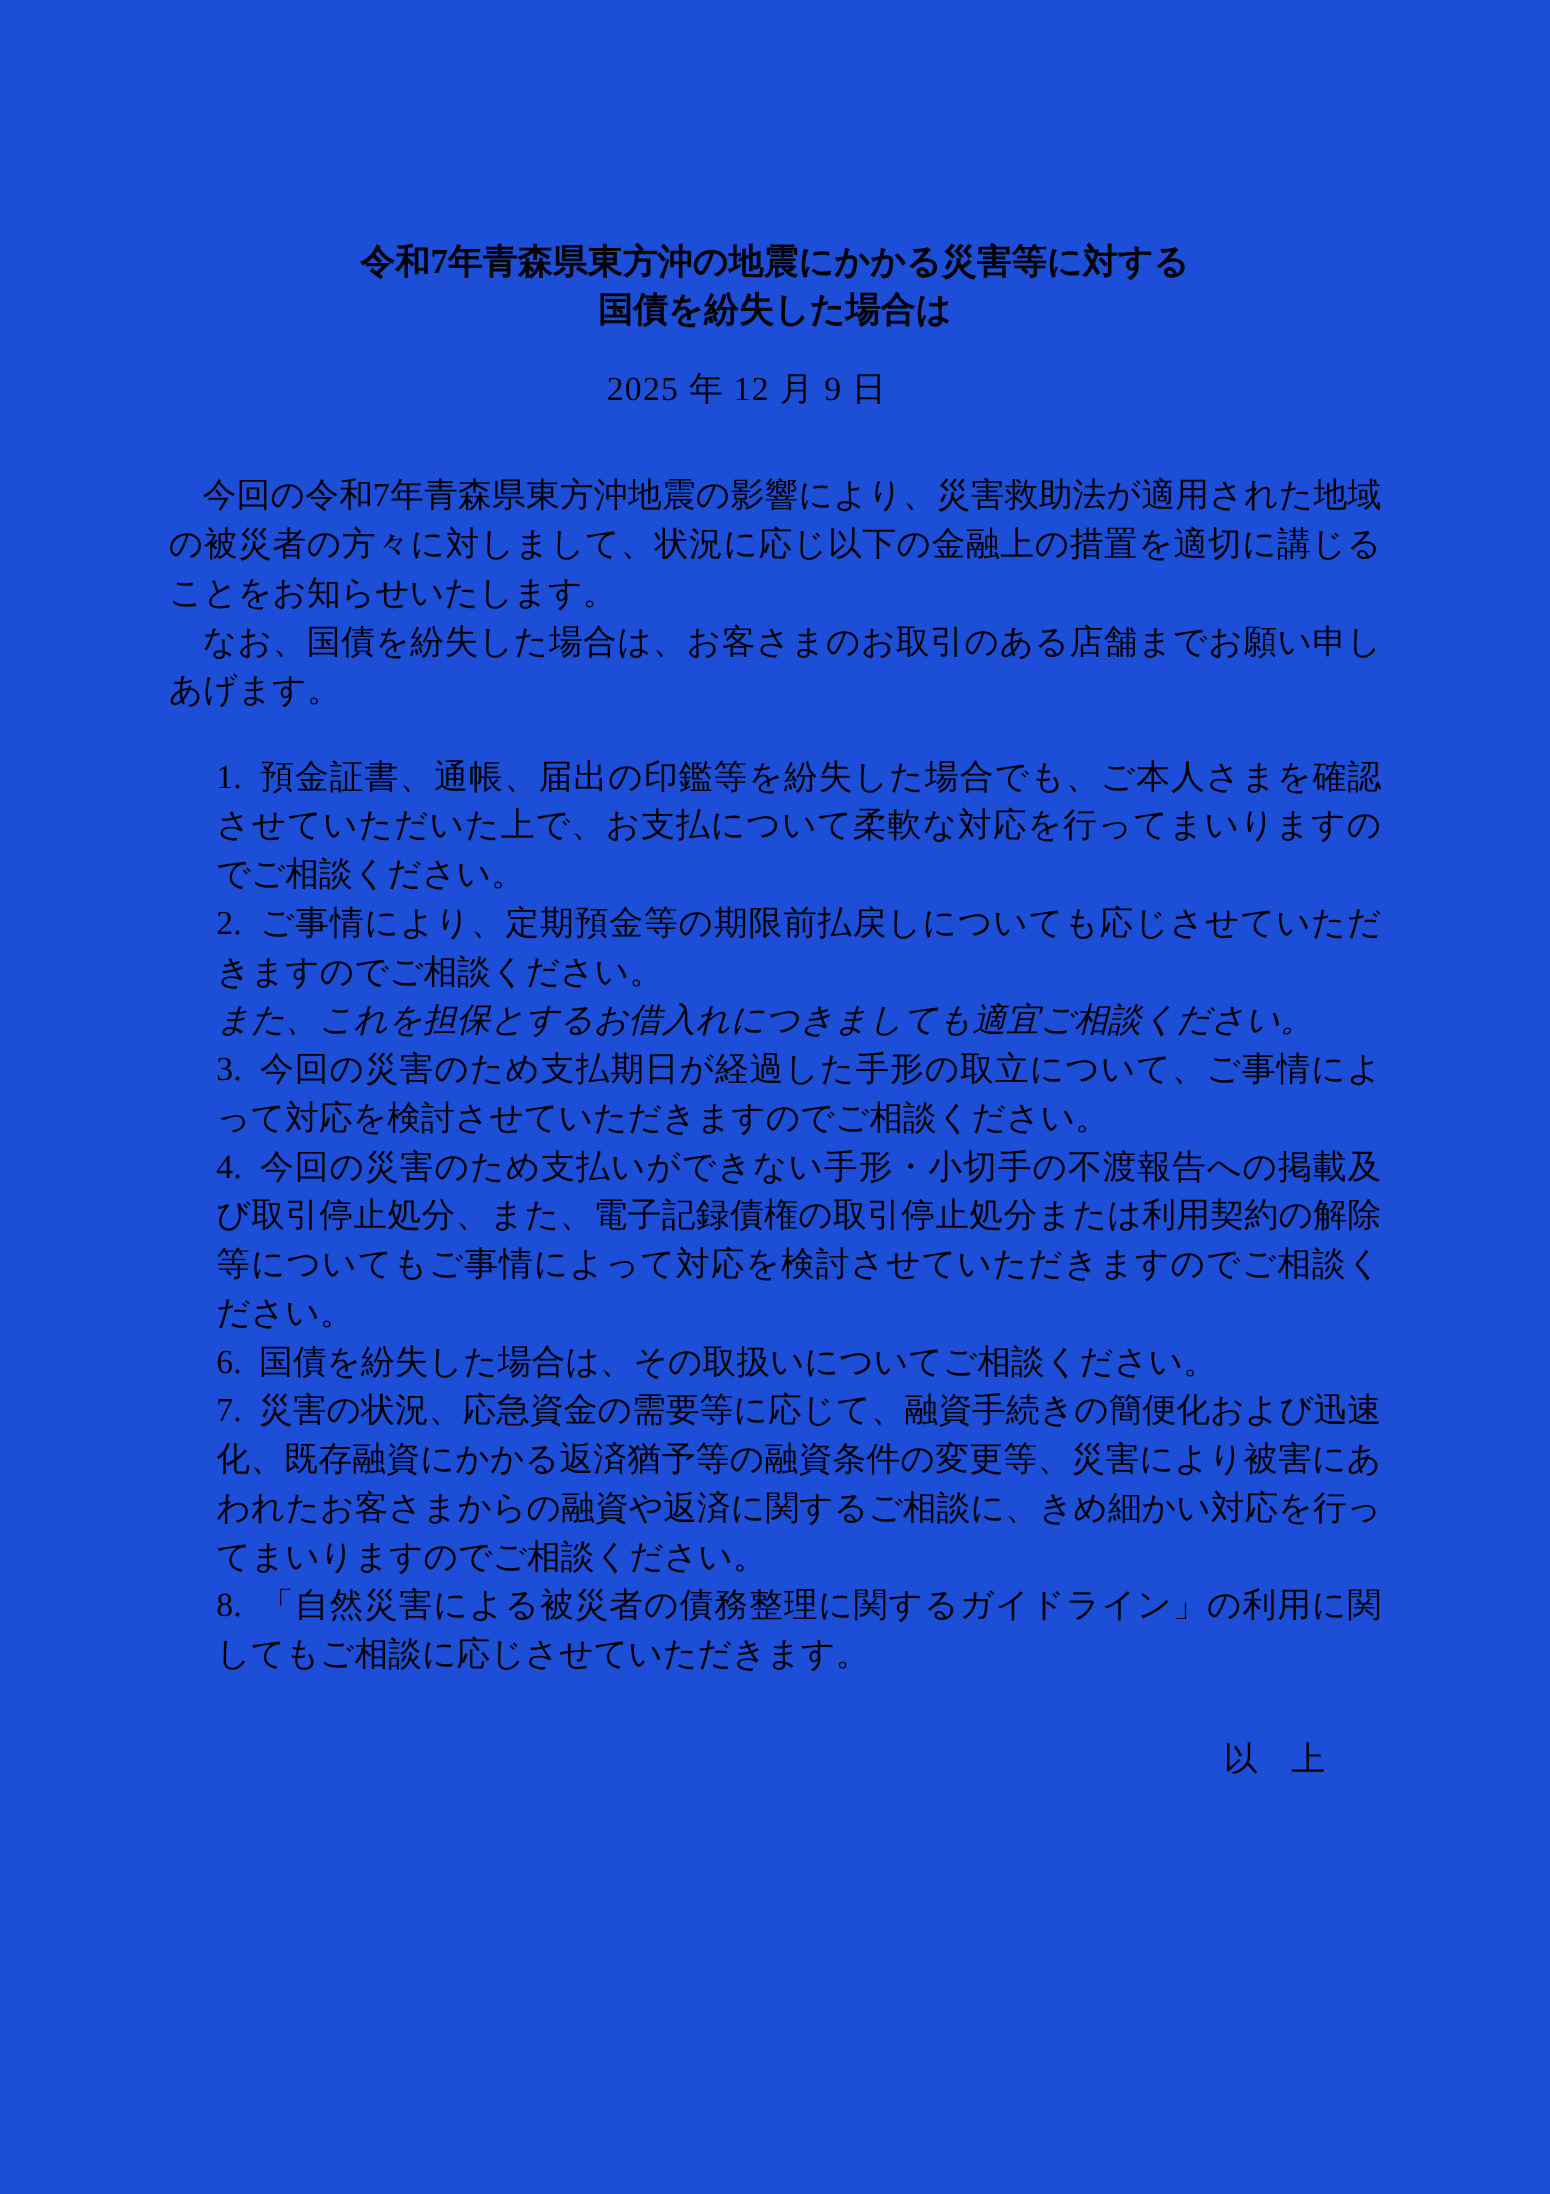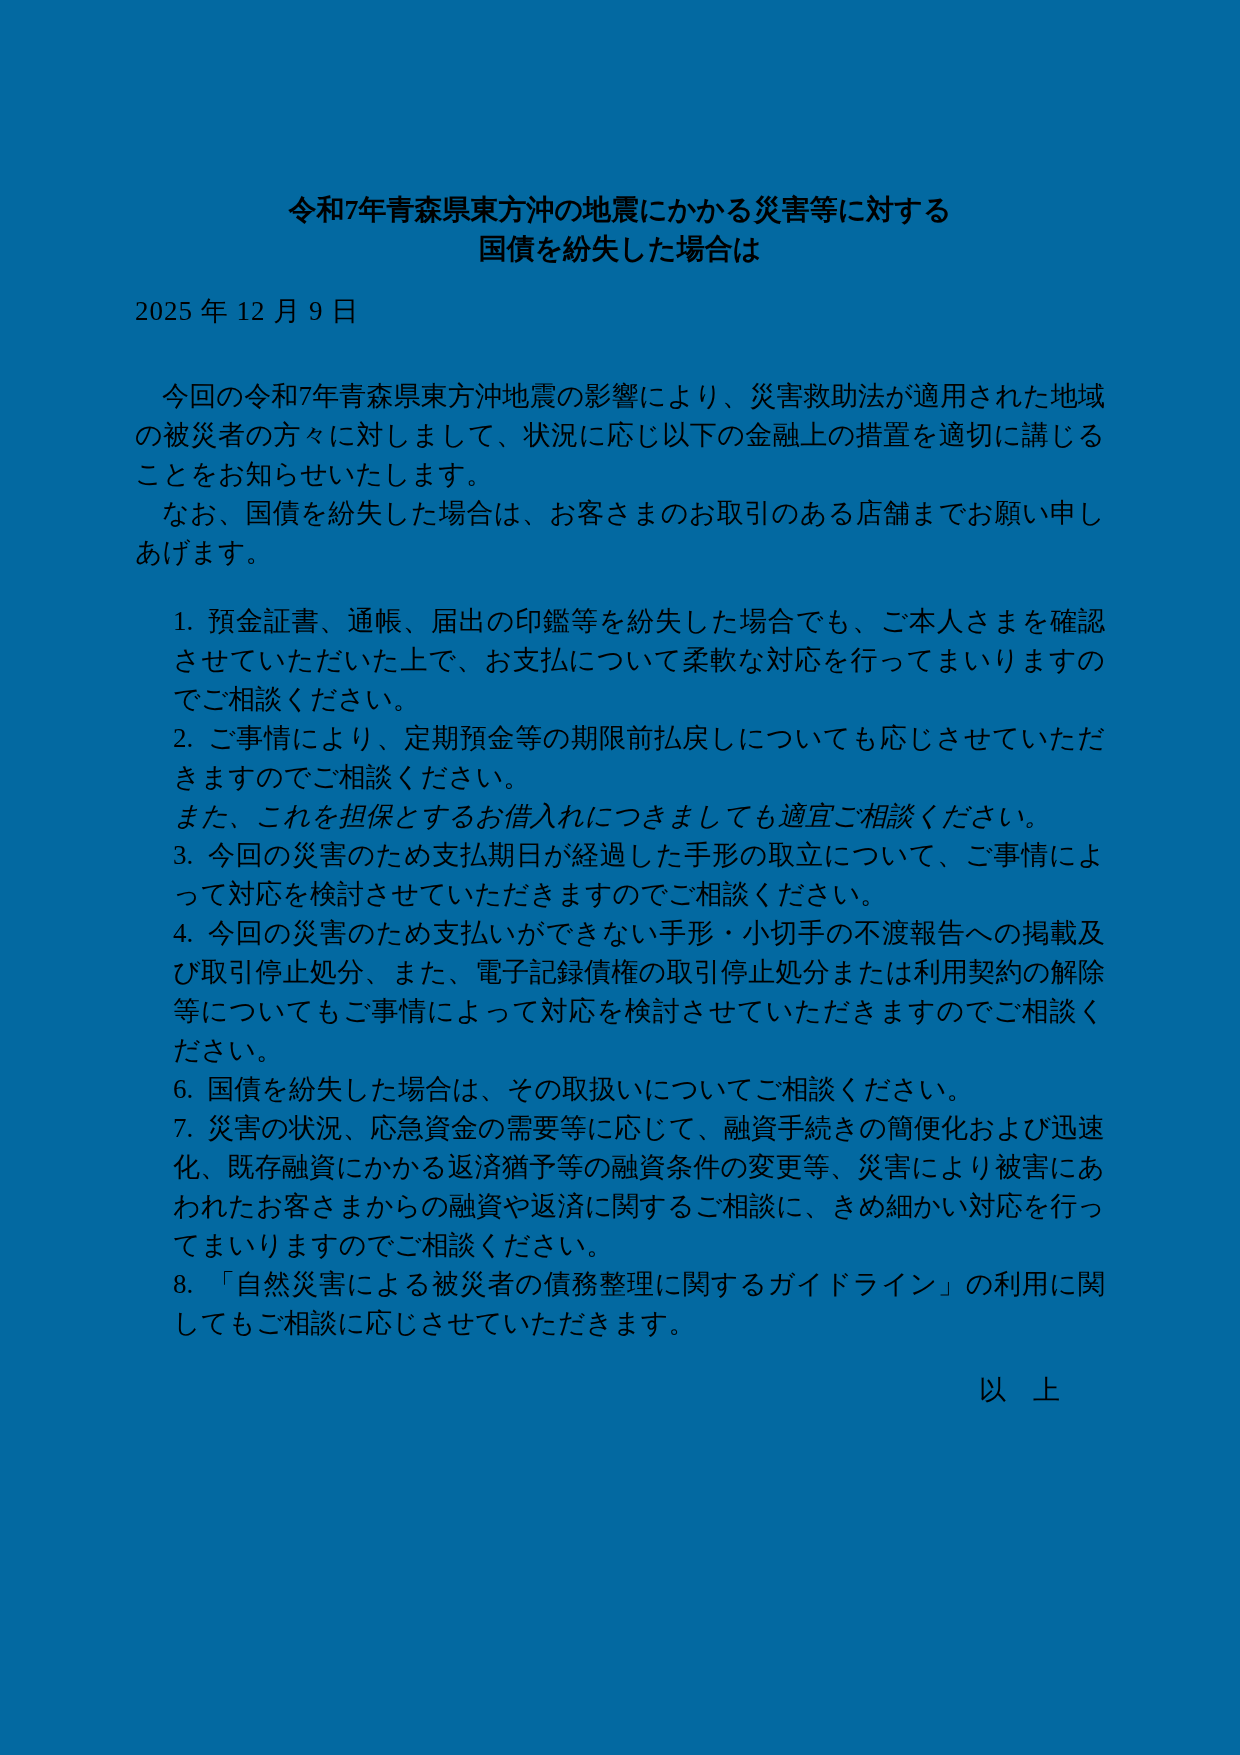--- a/index.html
+++ b/index.html
@@ -7,58 +7,58 @@
     padding: 0;
     background: #ffffff;
   }
   .page {
     position: relative;
     width: 1240px;
     height: 1755px;
     margin: 0 auto;
     box-sizing: border-box;
     padding: 190px 135px 0 135px;
-    background: #0369a1;
+    background: #1d4ed8;
     color: #000000;
     font-family: "Liberation Serif", "DejaVu Serif", serif;
     font-size: 27px;
     line-height: 39px;
     overflow: hidden;
   }
   .title {
     margin: 0;
     text-align: center;
     font-size: 28px;
     font-weight: bold;
     line-height: 39px;
   }
   .title .tline { display: block; }
   .meta {
     margin-top: 24px;
-    text-align: left;
+    text-align: center;
     padding-right: 45px;
   }
   .meta .date-line { letter-spacing: 1px; }
   .paras { margin-top: 46px; }
   .paras p {
     margin: 0;
     text-indent: 1em;
     text-align: justify;
     text-justify: inter-ideograph;
   }
   .list { margin-top: 30px; }
   .item {
     margin-left: 38px;
     text-align: justify;
     text-justify: inter-ideograph;
   }
   .item .num { margin-right: 14px; }
   .item .sub { margin: 0; font-style: italic; }
   .closing {
-    margin-top: 28px;
+    margin-top: 45px;
     text-align: right;
     padding-right: 45px;
   }
 </style>
 </head>
 <body>
 
 <div class="page">
 
   <h1 class="title">

